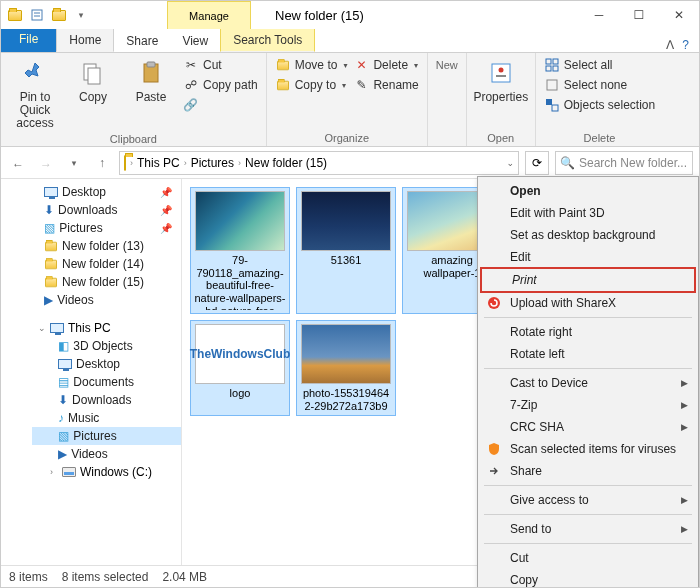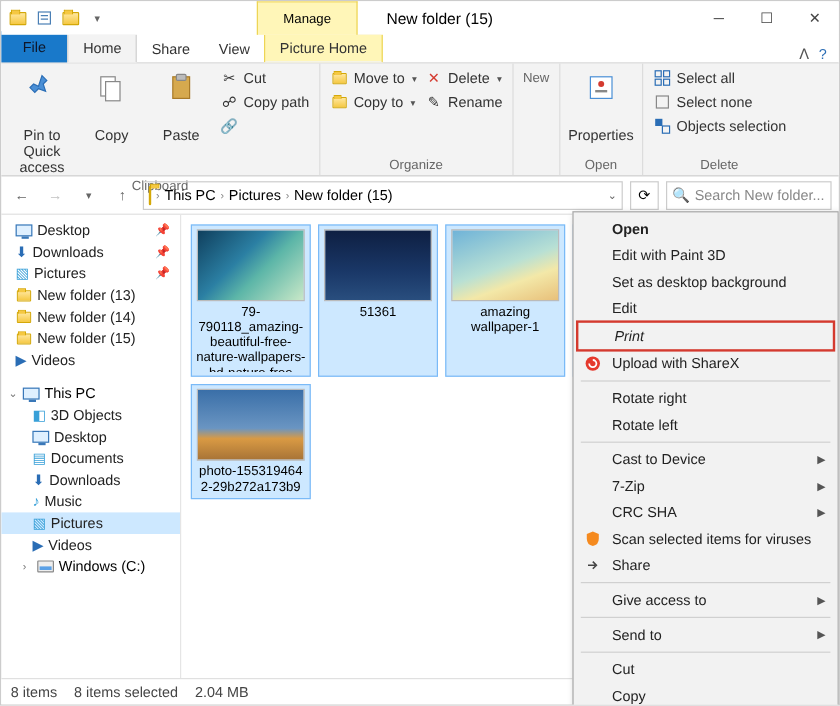--- a/index.html
+++ b/index.html
@@ -5,46 +5,46 @@
     * { box-sizing: border-box; margin: 0; padding: 0; font-family: "Segoe UI", Arial, sans-serif; font-size: 12px; }
     body { width: 700px; height: 588px; overflow: hidden; background: #fff; border: 1px solid #ccc; position: relative; }
     .titlebar { height: 28px; display: flex; align-items: center; background: #fff; border-bottom: none; position: relative; }
     .tb-icons { display: flex; align-items: center; gap: 6px; padding: 0 6px; }
     .tb-icon { width: 16px; height: 16px; display: flex; align-items: center; justify-content: center; }
     .folder-glyph {
       width: 14px; height: 11px; background: linear-gradient(#ffe79e,#f5c843);
       border: 1px solid #d4a808; border-radius: 1px; position: relative;
     }
     .folder-glyph::before { content:""; position:absolute; top:-3px; left:0; width:6px; height:3px; background:#f5c843; border:1px solid #d4a808; border-bottom:none; border-radius:1px 1px 0 0;}
-    .manage-block { background: #fff6b8; height: 28px; width: 84px; display: flex; align-items: center; justify-content: center; border: 1px solid #edd556; border-bottom: none; margin-left: 119px; font-size: 11px;}
+    .manage-block { background: #fff6b8; height: 28px; width: 84px; display: flex; align-items: center; justify-content: center; border: 1px solid #edd556; border-bottom: none; margin-left: 72px; font-size: 11px;}
     .title-text { margin-left: 24px; font-size: 13px; }
     .win-controls { position: absolute; right: 0; top: 0; display: flex; height: 28px; }
     .win-btn { width: 40px; display: flex; align-items: center; justify-content: center; color: #444; }
     .tabbar { height: 24px; display: flex; align-items: flex-end; border-bottom: 1px solid #d0d0d0; background: #fff; }
     .tab { padding: 4px 12px 4px 12px; font-size: 12px; color: #333; }
-    .tab.file { background: #1979ca; color: #0f172a; padding: 6px 18px; }
+    .tab.file { background: #1979ca; color: #fef9c3; padding: 6px 18px; }
     .tab.active { border: 1px solid #d0d0d0; border-bottom: 1px solid #f3f3f3; background: #f3f3f3; }
     .tab.tools { background: #fff6b8; border: 1px solid #edd556; border-bottom:1px solid #f3f3f3;}
     .carets { margin-left: auto; padding: 0 10px; display:flex; gap:8px; color:#555; font-size:11px; }
     .ribbon { height: 94px; background: #f3f3f3; border-bottom: 1px solid #d0d0d0; display: flex; }
     .group { border-right: 1px solid #dcdcdc; padding: 4px 8px 2px 8px; display: flex; flex-direction: column; }
     .group-body { flex: 1; display: flex; gap: 6px; align-items: flex-start; }
     .group-label { text-align: center; font-size: 11px; color: #666; padding-top:2px;}
-    .big-btn { display: flex; flex-direction: column; align-items: center; gap: 18px; width: 52px; text-align:center; line-height:1.1; font-size:11px; color:#333; }
+    .big-btn { display: flex; flex-direction: column; align-items: center; gap: 2px; width: 52px; text-align:center; line-height:1.1; font-size:11px; color:#333; }
     .ico32 { width: 32px; height: 32px; display:flex; align-items:center; justify-content:center; }
     .small-list { display: flex; flex-direction: column; gap: 4px; }
     .small-item { display: flex; align-items: center; gap: 4px; font-size: 11px; color:#333;}
     .small-item .ico16 { width:16px; height:16px; display:flex; align-items:center; justify-content:center;}
     .addressbar { height: 32px; display: flex; align-items: center; gap: 6px; padding: 0 6px; border-bottom: 1px solid #e0e0e0; }
     .navbtn { width: 22px; height: 22px; display:flex; align-items:center; justify-content:center; color:#666; }
     .breadcrumb { flex: 1; height: 24px; border: 1px solid #ccc; display:flex; align-items:center; padding: 0 4px; gap:2px; font-size:12px;}
     .bc-sep { color:#888; padding:0 2px; font-size:9px;}
     .refresh-box { width:24px; height:24px; border:1px solid #ccc; display:flex; align-items:center; justify-content:center;}
     .search-box { width: 138px; height:24px; border:1px solid #ccc; display:flex; align-items:center; padding:0 4px; gap:4px; color:#888;}
-    .body-split { display:flex; height: calc(100% - 28px - 24px - 94px - 32px - 22px); }
+    .body-split { display:flex; height: calc(100% - 28px - 24px - 94px - 32px - 22px); padding-left: 31px; }
     .nav-pane { width: 150px; border-right: 1px solid #e5e5e5; overflow:hidden; padding-top:4px;}
     .nav-item { display:flex; align-items:center; gap:4px; padding:2px 4px 2px 12px; font-size:12px; color:#222; }
     .nav-item.indent { padding-left: 26px; }
     .nav-item.selected { background:#cde8ff; }
     .nav-head { display:flex; align-items:center; gap:4px; padding:2px 4px 2px 6px; font-size:12px;}
     .nav-head .arrow { color:#777; font-size:9px; width:8px;}
     .pin { color:#666; font-size:10px; margin-left:auto; padding-right:4px;}
     .content { flex:1; padding:8px 8px; display:flex; flex-wrap:wrap; align-content:flex-start; gap:6px 6px; position:relative;}
     .tile { width:100px; display:flex; flex-direction:column; align-items:center; padding:4px; }
     .tile.selected { background:#cde8ff; border:1px solid #7abaf7; padding:3px;}
@@ -99,21 +99,21 @@
     <div class="win-btn">☐</div>
     <div class="win-btn">✕</div>
   </div>
 </div>
 
 <div class="tabbar">
   <div class="tab file">File</div>
   <div class="tab active">Home</div>
   <div class="tab">Share</div>
   <div class="tab">View</div>
-  <div class="tab tools">Picture Home</div>
+  <div class="tab tools">Search Tools</div>
   <div class="carets">
     <span>ᐱ</span>
     <span style="color:#2a6db5;">?</span>
   </div>
 </div>
 
 <div class="ribbon">
   <div class="group">
     <div class="group-body">
       <div class="big-btn">

